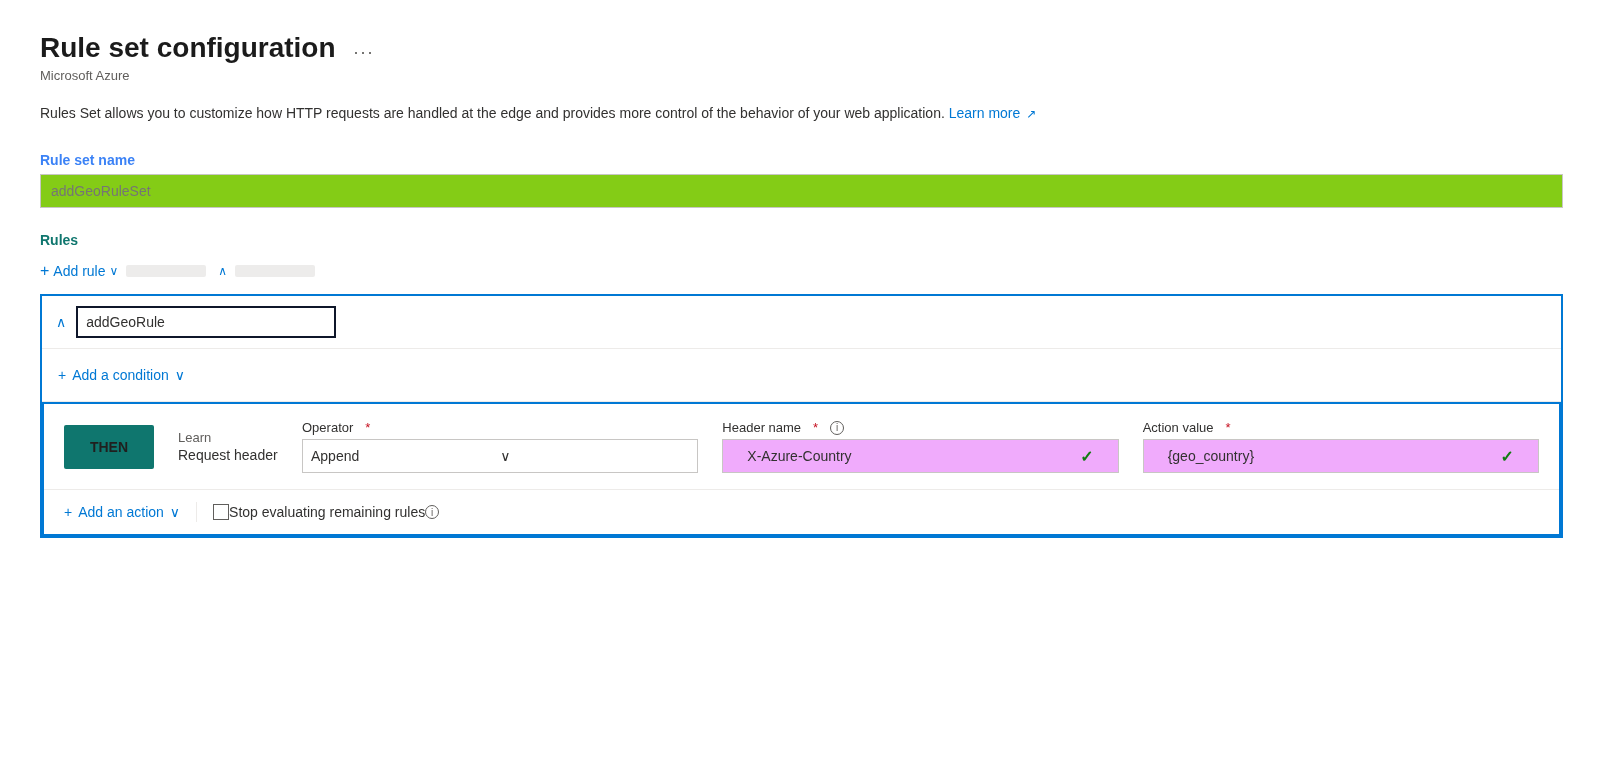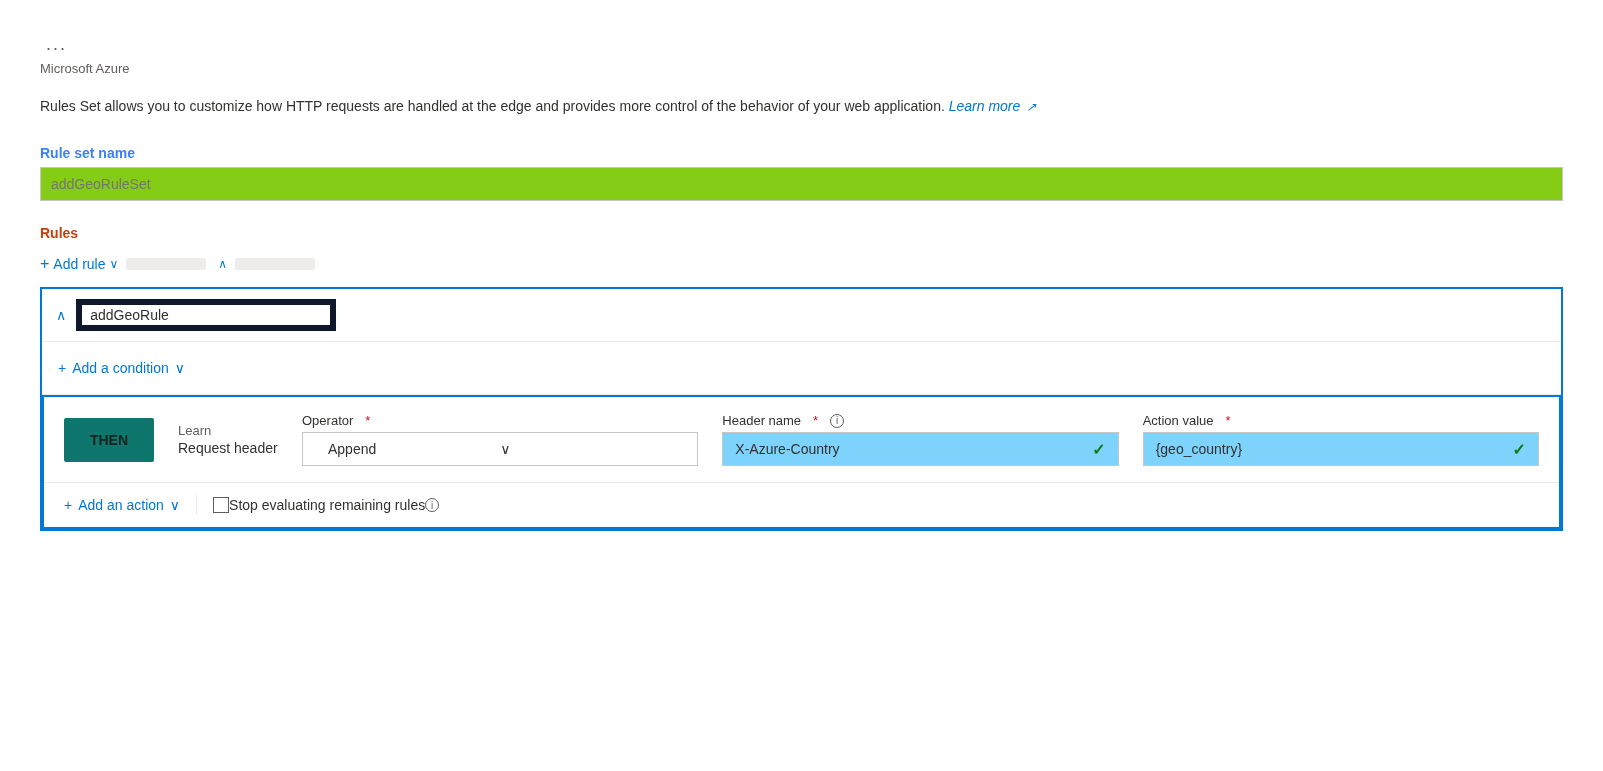--- a/index.html
+++ b/index.html
@@ -38,21 +38,20 @@
     }
     .description-row {
       font-size: 14px;
       color: #323130;
       margin-bottom: 28px;
       line-height: 1.5;
     }
     .description-row a {
       color: #0078d4;
       text-decoration: none;
-      font-style: italic;
     }
     .form-label {
       font-size: 14px;
       font-weight: 600;
       color: #3b82f6;
       margin-bottom: 6px;
       display: block;
     }
     .text-input {
       width: 100%;
@@ -63,21 +62,21 @@
       font-size: 14px;
       height: 34px;
       outline: none;
     }
     .rules-section {
       margin-top: 24px;
     }
     .rules-label {
       font-size: 14px;
       font-weight: 700;
-      color: #c2410c;
+      color: #0f766e;
       margin-bottom: 10px;
     }
     .rules-toolbar {
       display: flex;
       align-items: center;
       gap: 8px;
       margin-bottom: 10px;
     }
     .add-rule-btn {
       display: flex;
@@ -112,21 +111,21 @@
       margin-bottom: 12px;
     }
     .rule-header {
       display: flex;
       align-items: center;
       gap: 10px;
       padding: 10px 14px;
       border-bottom: 1px solid #edebe9;
     }
     .rule-name-input {
-      border: 6px solid #0f172a;
+      border: 2px solid #0f172a;
       padding: 5px 8px;
       font-size: 14px;
       width: 260px;
       height: 32px;
       outline: none;
       color: #323130;
     }
     .condition-section {
       padding: 14px 16px;
       border-bottom: 1px solid #edebe9;
@@ -206,42 +205,42 @@
       justify-content: center;
       font-size: 10px;
       color: #605e5c;
       cursor: pointer;
     }
     .select-field {
       display: flex;
       align-items: center;
       border: 1px solid #c8c6c4;
       height: 34px;
-      padding: 0 25px;
+      padding: 0 8px;
       background: #ffffff;
       cursor: pointer;
       position: relative;
       justify-content: center;
     }
     .select-field span {
       flex: 1;
       font-size: 14px;
       color: #323130;
     }
     .select-arrow {
       font-size: 11px;
       color: #323130;
     }
     .input-with-check {
       display: flex;
       align-items: center;
       border: 1px solid #c8c6c4;
       height: 34px;
-      padding: 0 12px;
-      background: #7dd3fc;
+      padding: 0 24px;
+      background: #f0abfc;
     }
     .input-with-check span.field-val {
       flex: 1;
       font-size: 14px;
       color: #323130;
     }
     .check-green {
       color: #107c10;
       font-size: 16px;
       font-weight: 600;
@@ -279,20 +278,21 @@
     .separator {
       width: 1px;
       height: 20px;
       background: #edebe9;
     }
   </style>
 </head>
 <body>
 
 <div class="page-header">
+  <h1 class="page-title">Rule set configuration</h1>
   <button class="ellipsis-btn">...</button>
 </div>
 <div class="page-subtitle">Microsoft Azure</div>
 
 <div class="description-row">
   <span>Rules Set allows you to customize how HTTP requests are handled at the edge and provides more control of the behavior of your web application.</span>
   <a href="#">
     <span>Learn more</span>
     <span style="font-size:12px; margin-left:2px;">↗</span>
   </a>

